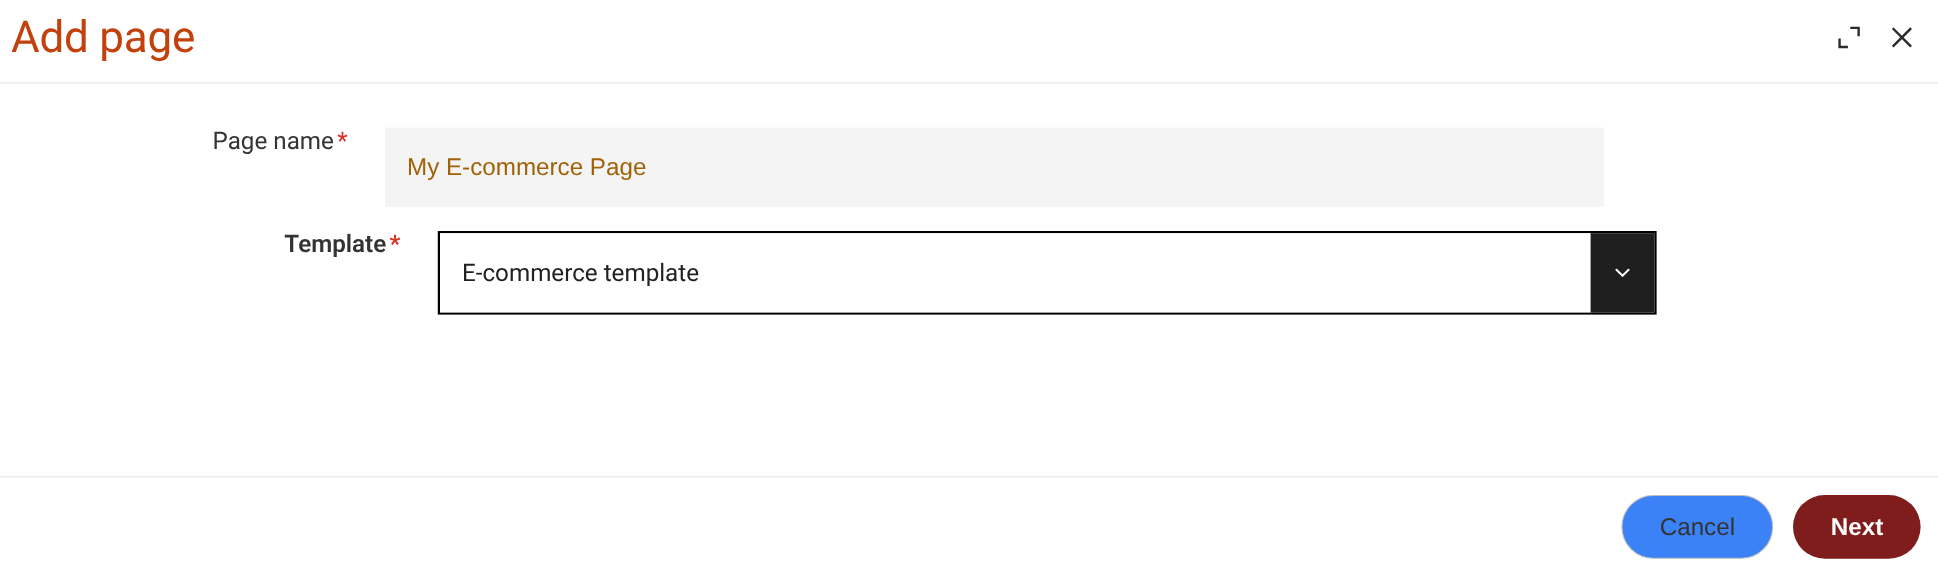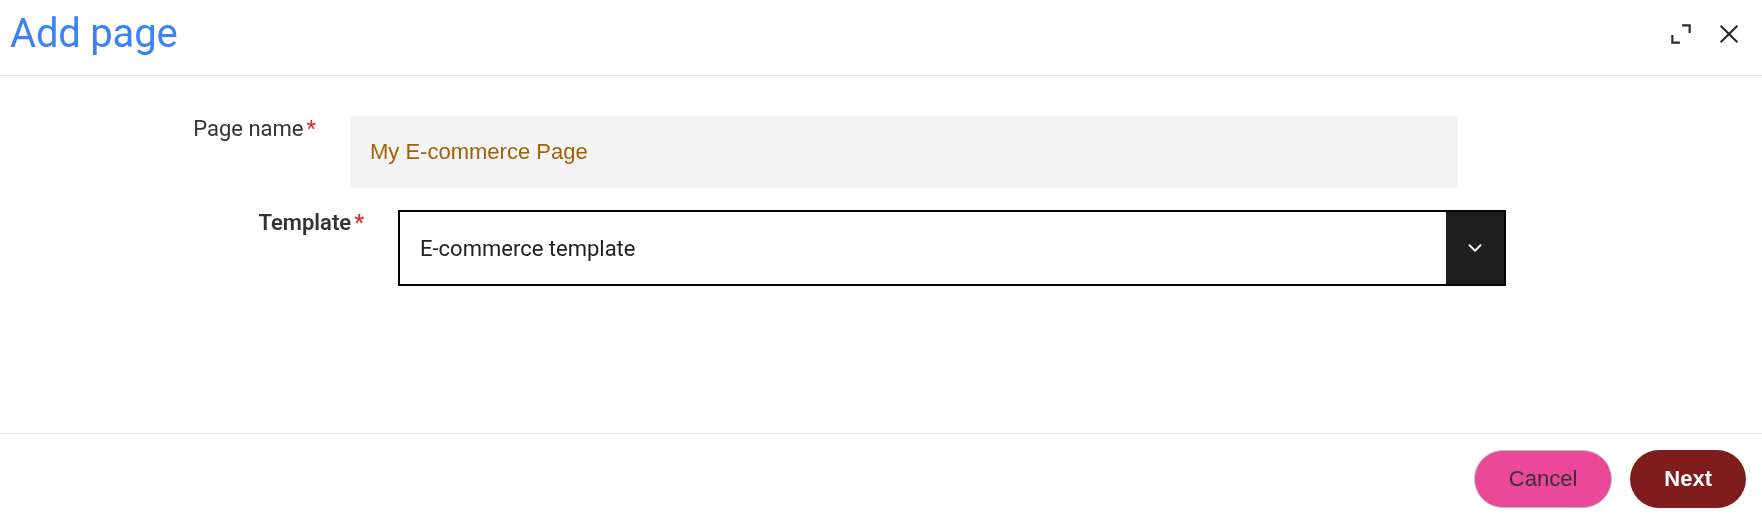--- a/index.html
+++ b/index.html
@@ -20,21 +20,21 @@
     .dialog-header {
       display: flex;
       align-items: center;
       justify-content: space-between;
       padding: 10px 10px 18px 10px;
       border-bottom: 1px solid #e6e6e6;
     }
     .dialog-title {
       font-size: 40px;
       font-weight: 400;
-      color: #3b82f6;
+      color: #c2410c;
       letter-spacing: -0.2px;
     }
     .header-icons {
       display: flex;
       align-items: center;
       gap: 14px;
       padding-right: 6px;
     }
     .icon-btn {
       background: none;
@@ -131,21 +131,21 @@
       height: 58px;
       border-radius: 29px;
       font-size: 22px;
       padding: 0 34px;
       cursor: pointer;
       display: inline-flex;
       align-items: center;
       justify-content: center;
     }
     .btn-cancel {
-      background: #ec4899;
+      background: #3b82f6;
       border: 1px solid #bfbfbf;
       color: #333;
     }
     .btn-next {
       background: #4e9a06;
       background: #4b9b2f;
       background: #4d9c1f;
       background: #4aa51c;
       background: #4e9e1f;
       background: #4FA21C;

